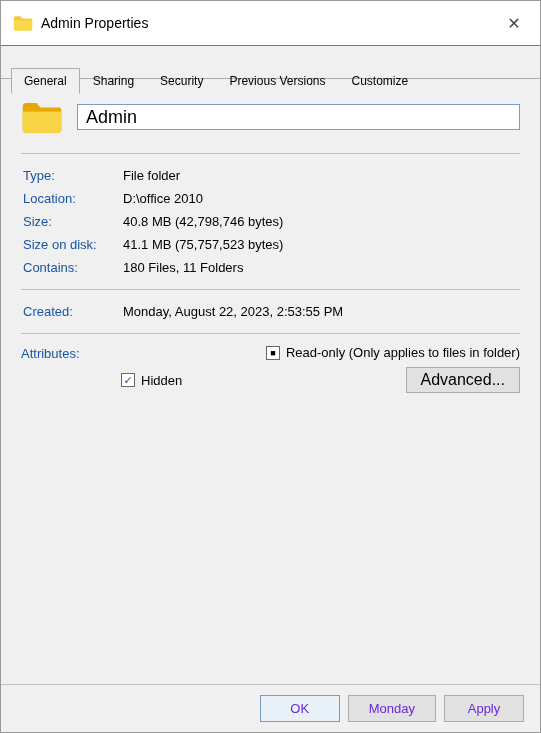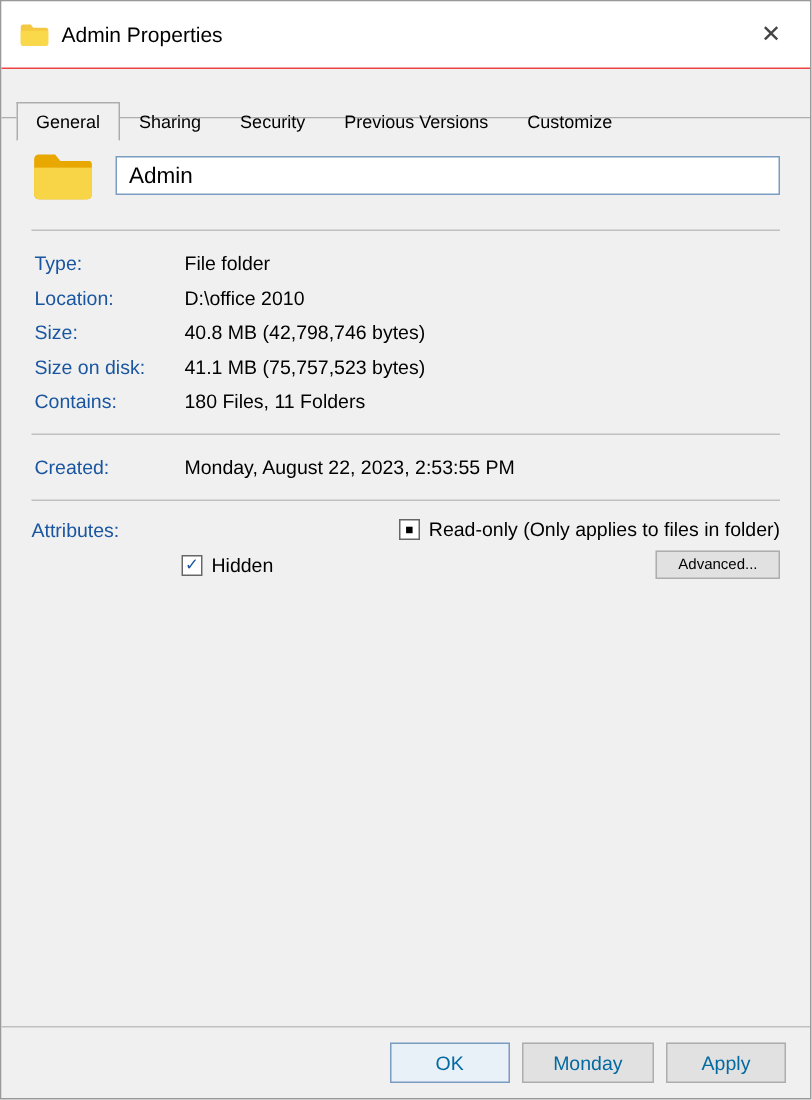--- a/index.html
+++ b/index.html
@@ -88,21 +88,21 @@
     .folder-icon-large {
       width: 42px;
       height: 36px;
       margin-right: 14px;
       flex-shrink: 0;
     }
     .name-input {
       flex: 1;
       border: 1px solid #7a9cc0;
       padding: 4px 8px;
-      font-size: 15px;
+      font-size: 18px;
       background: #fff;
       outline: none;
       height: 26px;
     }
     .divider {
       border: none;
       border-top: 1px solid #c0c0c0;
       margin: 10px 0;
     }
     .prop-table {
@@ -165,40 +165,40 @@
     }
     .checkbox-custom.checked::before {
       content: '✓';
       font-size: 11px;
       color: #1a56a0;
     }
     .advanced-btn {
       border: 1px solid #adadad;
       background: #e1e1e1;
       padding: 3px 14px;
-      font-size: 10px;
+      font-size: 16px;
       cursor: pointer;
       color: #000;
     }
     .bottom-bar {
       padding: 10px 16px;
       display: flex;
       justify-content: flex-end;
       gap: 8px;
       background: #f0f0f0;
       border-top: 1px solid #c0c0c0;
     }
     .bottom-btn {
       padding: 5px 20px;
       border: 1px solid #adadad;
       background: #e1e1e1;
       font-size: 13px;
       cursor: pointer;
       min-width: 80px;
-      color: #0369a1;
+      color: #6d28d9;
     }
     .bottom-btn.ok {
       border: 1px solid #7a9cc0;
       background: #e8f0f8;
     }
     
     .folder-svg { display: block; }
   </style>
 </head>
 <body>

